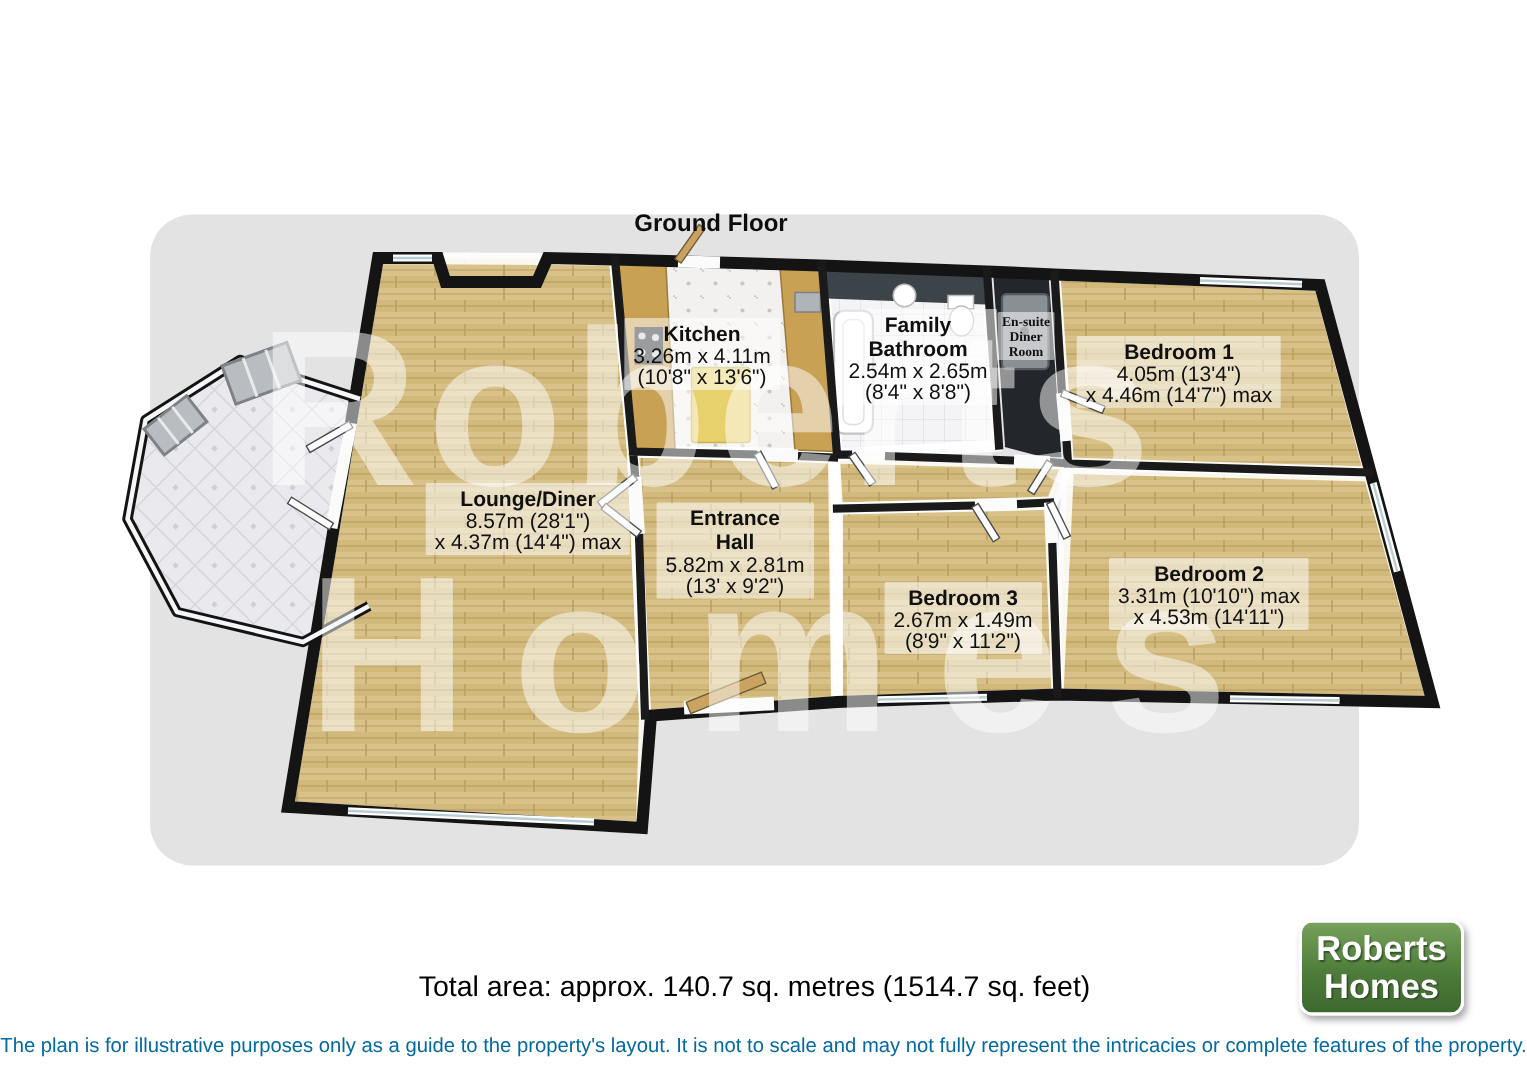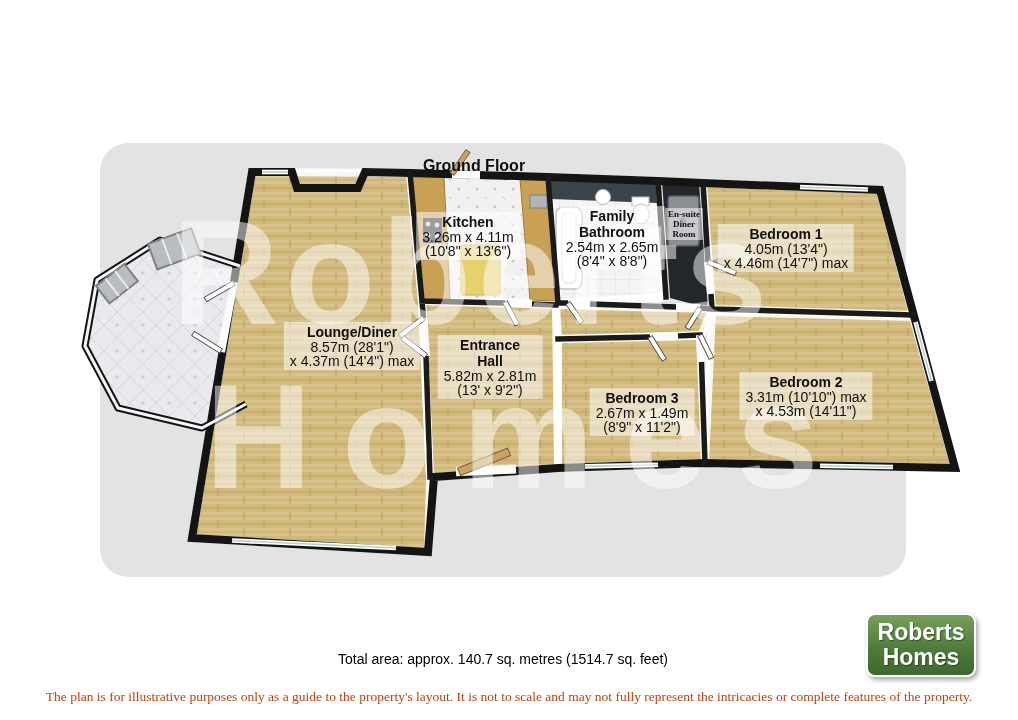--- a/index.html
+++ b/index.html
@@ -6,32 +6,32 @@
   #screen{position:relative;width:1018px;height:720px;overflow:hidden;
           font-family:"Liberation Sans", sans-serif;background:#ffffff;}
   #panel{position:absolute;left:100px;top:143px;width:806px;height:434px;
          background:#e3e3e3;border-radius:28px;}
   #plan-svg{position:absolute;left:0;top:0;width:1018px;height:720px;}
   #watermark{position:absolute;left:0;top:0;width:1018px;height:720px;
              pointer-events:none;color:rgba(255,255,255,0.5);font-weight:bold;}
   #watermark .wm1{position:absolute;left:172px;top:188px;font-size:148px;letter-spacing:6px;}
   #watermark .wm2{position:absolute;left:205px;top:352px;font-size:148px;letter-spacing:30px;}
   #floor-title{position:absolute;left:474px;top:150px;transform:translate(-50%,-50%);
-               font-size:16px;font-weight:bold;color:#0d0d0d;white-space:nowrap;margin-top:16px;}
+               font-size:16px;font-weight:bold;color:#0d0d0d;white-space:nowrap;}
   .room-label{position:absolute;transform:translate(-50%,-50%);text-align:center;
               background:rgba(255,255,255,0.52);padding:2px 6px;white-space:nowrap;
               color:#101010;border-radius:1px;}
   .room-label .rname{display:block;font-weight:bold;font-size:14px;line-height:16px;}
   .room-label .rdim{display:block;font-size:14px;line-height:14px;}
   .room-label.small{padding:1px 3px;font-family:Liberation Serif, serif;}
   .room-label.small .rname{font-size:9px;line-height:10px;}
   #total-area{position:absolute;left:503px;top:659px;transform:translate(-50%,-50%);
-              font-size:14px;color:#000;white-space:nowrap;}
+              font-size:19px;color:#000;white-space:nowrap;}
   #disclaimer{position:absolute;left:509px;top:697px;transform:translate(-50%,-50%);
-              font-size:13.5px;color:#c2410c;white-space:nowrap;font-family:Liberation Serif, serif;}
+              font-size:13.5px;color:#0369a1;white-space:nowrap;}
   #logo{position:absolute;left:866px;top:613px;width:110px;height:64px;
         background:linear-gradient(180deg,#76a15b 0%,#4e7c3a 55%,#3e692f 100%);
         border:2px solid #ffffff;border-radius:9px;box-sizing:border-box;
         box-shadow:2px 3px 5px rgba(0,0,0,0.35);
         display:flex;flex-direction:column;align-items:center;justify-content:center;}
   #logo span{display:block;color:#ffffff;font-weight:bold;font-size:23px;line-height:25px;
              text-shadow:1px 1px 1px rgba(0,0,0,0.4);}
 </style>
 </head>
 <body>

